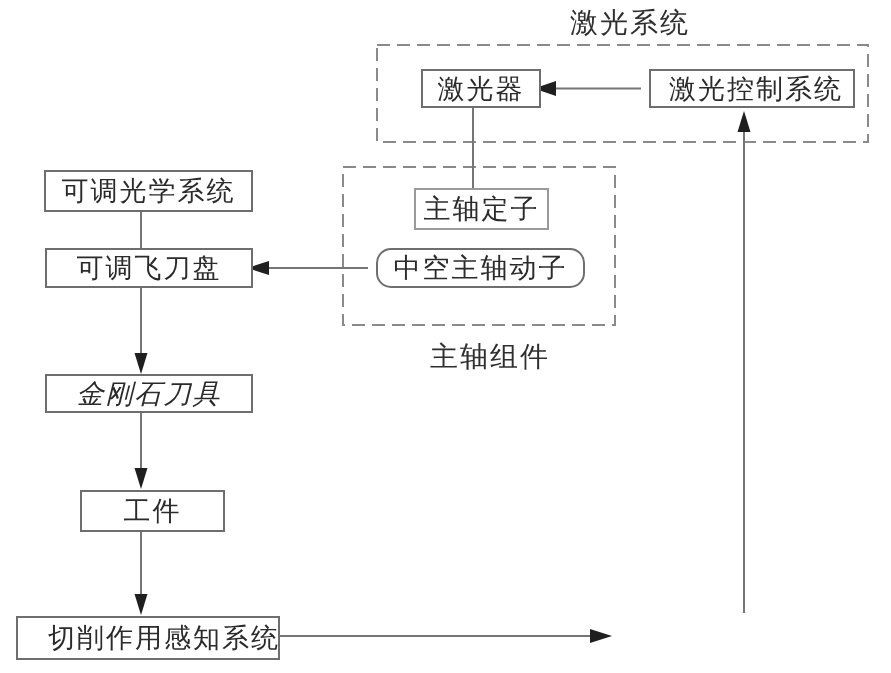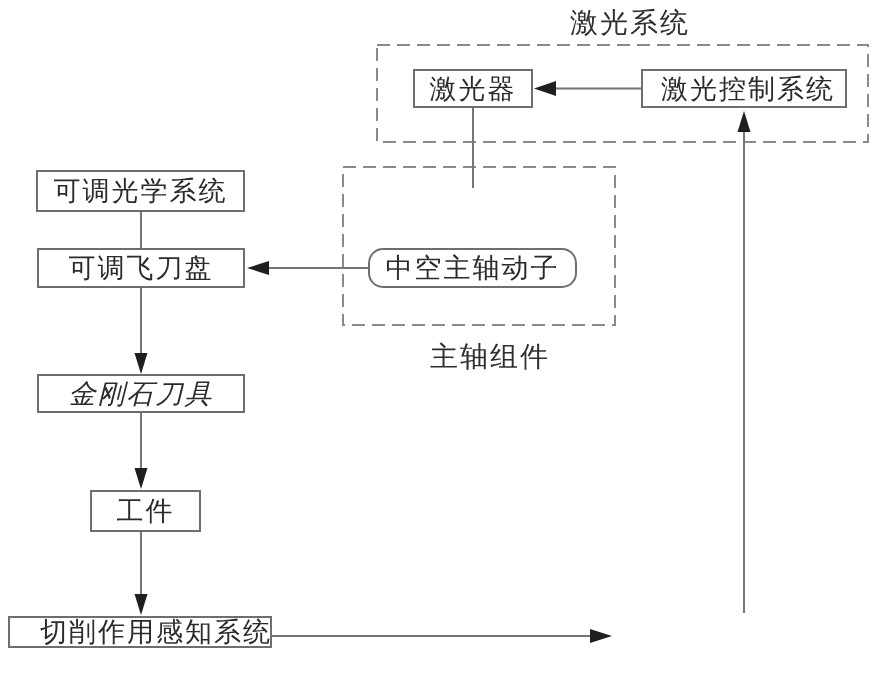--- a/index.html
+++ b/index.html
@@ -13,20 +13,21 @@
   .wires{position:absolute;left:0;top:0;width:891px;height:673px;z-index:1;}
   .node{
     position:absolute;z-index:2;
     box-sizing:border-box;
     background:#ffffff;
     border:2px solid #6e6e6e;
     display:flex;align-items:center;justify-content:center;
     font-size:27px;color:#2b2b2b;
     letter-spacing:2px;
     white-space:nowrap;
+    margin-left:8px;
   }
   .node.light{border-color:#9a9a9a;}
   .grouplabel{
     position:absolute;z-index:2;
     font-size:28px;color:#2f2f2f;
     letter-spacing:2px;
     text-align:center;
     white-space:nowrap;
   }
 </style>
@@ -63,27 +64,28 @@
   </svg>
 
   <div class="grouplabel" style="left:400px;top:338px;width:180px;">主轴组件</div>
 
   <div class="grouplabel" style="left:540px;top:4px;width:180px;">激光系统</div>
 
   <div class="node" style="left:413px;top:69px;width:120px;height:39px;">激光器</div>
 
   <div class="node" style="left:641px;top:69px;width:206px;height:39px;padding-left:8px;">激光控制系统</div>
 
+  <div class="node light" style="left:406px;top:188px;width:135px;height:42px;">主轴定子</div>
 
   <div class="node" style="left:368px;top:248px;width:209px;height:40px;border-radius:15px;">中空主轴动子</div>
 
   <div class="node" style="left:36px;top:170px;width:209px;height:42px;">可调光学系统</div>
 
   <div class="node" style="left:37px;top:248px;width:208px;height:40px;">可调飞刀盘</div>
 
   <div class="node" style="left:37px;top:374px;width:208px;height:39px;font-style:italic;">金刚石刀具</div>
 
-  <div class="node" style="left:90px;top:490px;width:111px;height:42px;">工件</div>
+  <div class="node" style="left:72px;top:490px;width:145px;height:42px;">工件</div>
 
-  <div class="node" style="left:8px;top:616px;width:264px;height:32px;padding-left:32px;">切削作用感知系统</div>
+  <div class="node" style="left:8px;top:616px;width:264px;height:44px;padding-left:32px;">切削作用感知系统</div>
 
 
 </div>
 
 </body></html>

